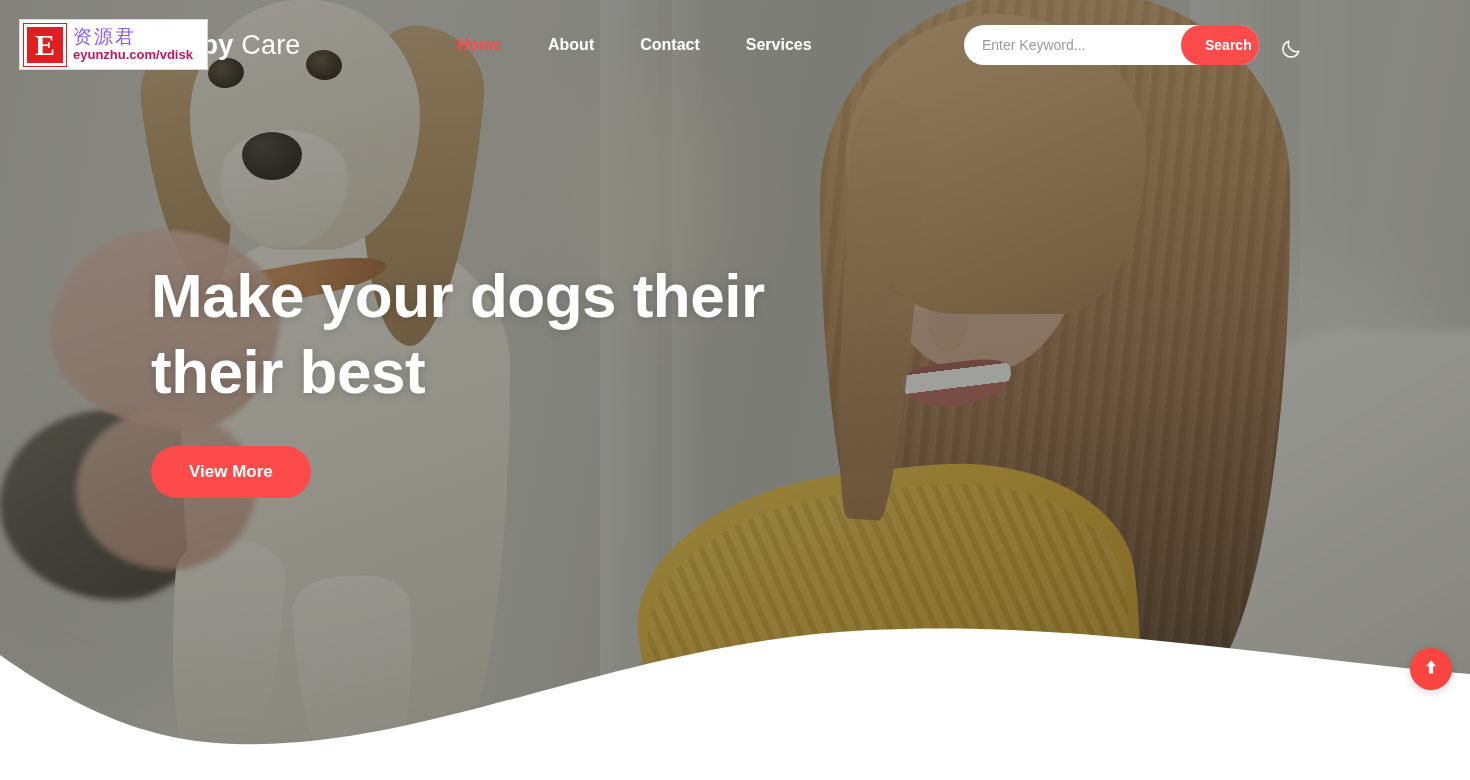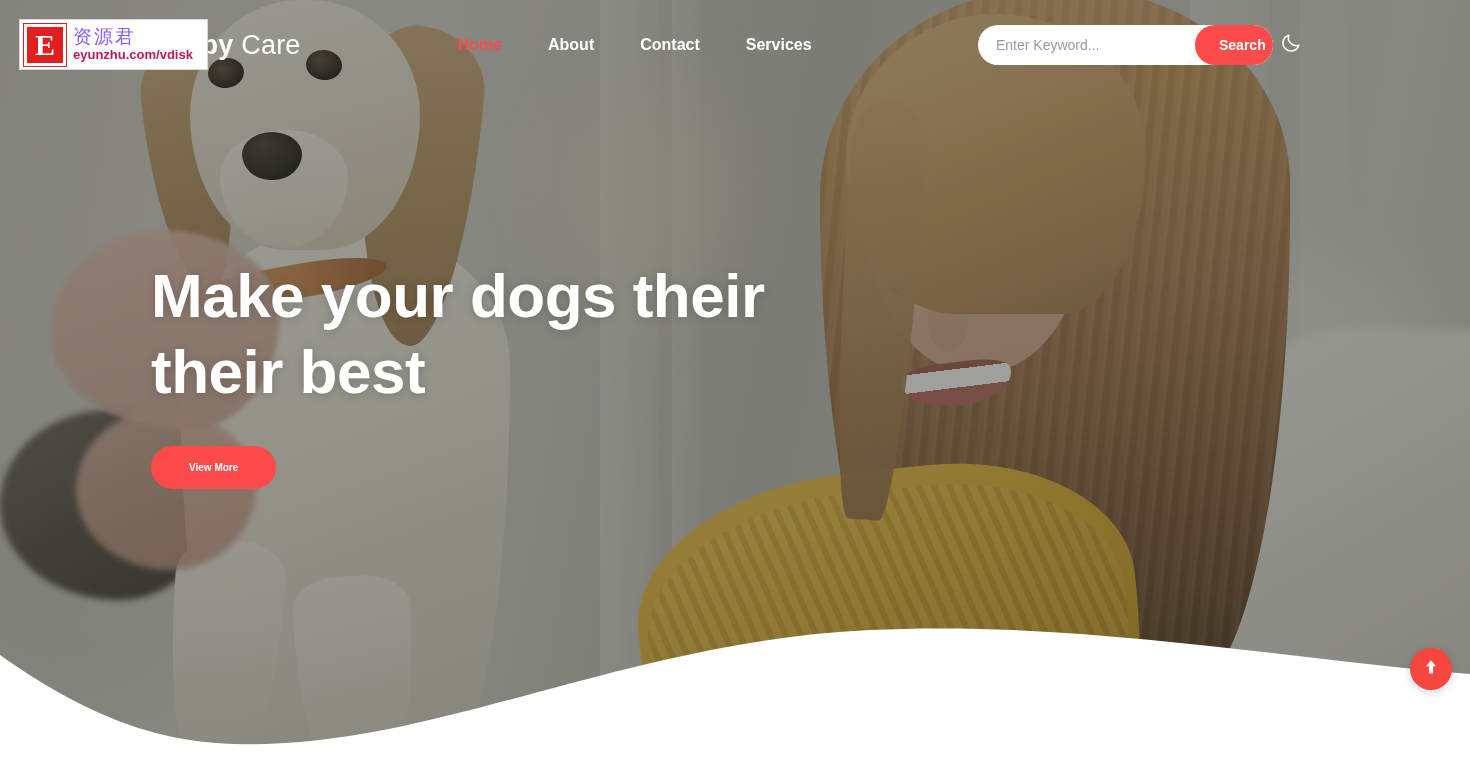--- a/index.html
+++ b/index.html
@@ -209,21 +209,21 @@
 
   .nav-links {
     display:flex; align-items:center; gap:0px; margin-left:134px;
   }
   .nav-link {
     color:#ffffff; font-size:16px; font-weight:700; padding:0 23px;
     text-decoration:none; white-space:nowrap; cursor:pointer;
   }
   .nav-link.active { color:#fd4a4a; }
 
-  .nav-right { margin-left:auto; display:flex; align-items:center; gap:4px; }
+  .nav-right { margin-left:auto; display:flex; align-items:flex-end; gap:18px; }
   .searchbox {
     display:flex; align-items:stretch; height:40px; width:295px;
     background:#ffffff; border-radius:20px; overflow:hidden;
   }
   .search-input {
     flex:1; border:none; outline:none; background:transparent;
     padding:0 18px; font-size:14px; color:#444;
     font-family:"Liberation Sans", sans-serif;
   }
   .search-input::placeholder { color:#9a9a9a; }
@@ -243,21 +243,21 @@
     color:#f2f2f2; font-size:19px; font-weight:300; letter-spacing:3.2px;
     margin-bottom:22px;
   }
   .headline {
     color:#ffffff; font-size:62px; font-weight:700; line-height:1.22;
     letter-spacing:-.5px; max-width:720px;
     text-shadow:0 1px 10px rgba(0,0,0,.18);
   }
   .cta {
     display:inline-block; margin-top:37px; border:none; cursor:pointer;
-    background:#fd4a4a; color:#ffffff; font-size:10px; font-weight:700;
+    background:#fd4a4a; color:#ffffff; font-size:17px; font-weight:700;
     padding:16px 38px; border-radius:26px;
     font-family:"Liberation Sans", sans-serif;
   }
 
   
   .scroll-top {
     position:absolute; right:18px; top:648px; width:42px; height:42px;
     border-radius:50%; background:#f9453f; z-index:30; cursor:pointer;
     display:flex; align-items:center; justify-content:center;
     box-shadow:0 2px 8px rgba(0,0,0,.18);

